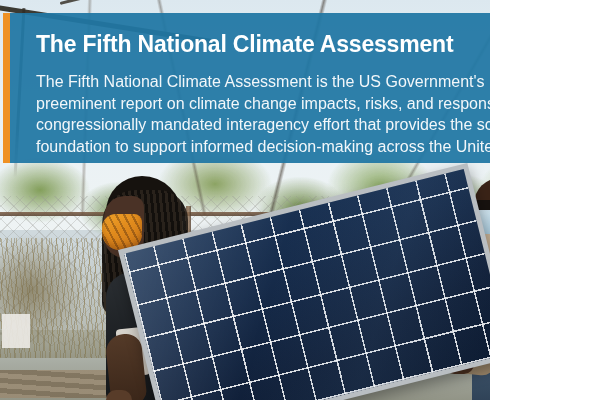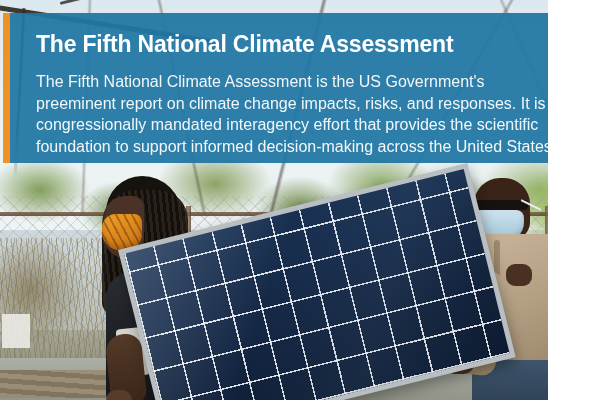--- a/index.html
+++ b/index.html
@@ -7,21 +7,21 @@
     padding: 0;
     background: #ffffff;
   }
   body {
     font-family: "Liberation Sans", sans-serif;
     -webkit-font-smoothing: antialiased;
   }
 
   #hero {
     position: relative;
-    width: 548px;
+    width: 490px;
     height: 400px;
     overflow: hidden;
     background: #cfd9dd;
   }
 
   
   .photo {
     position: absolute;
     inset: 0;
     overflow: hidden;

